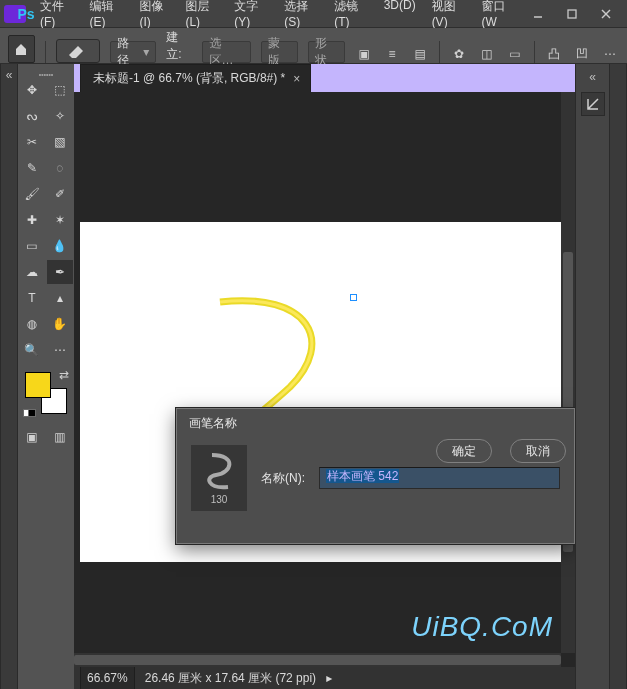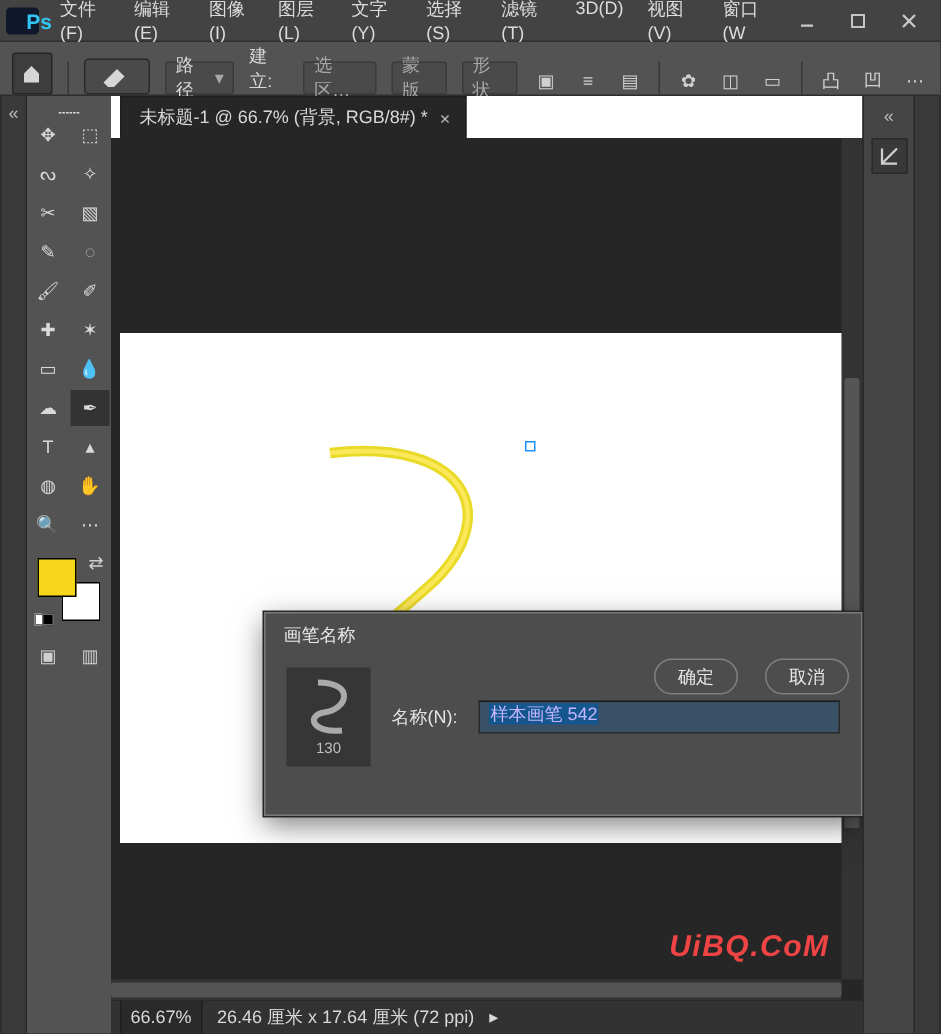--- a/index.html
+++ b/index.html
@@ -10,21 +10,21 @@
     --border:#1e1e1e;
     --border2:#616161;
     --text:#d9d9d9;
     --text-dim:#bdbdbd;
     --accent:#1470a0;
   }
   *{box-sizing:border-box;font-family:"Microsoft YaHei","Segoe UI",Arial,sans-serif;font-size:12px;color:var(--text);}
   body{margin:0;background:var(--bg1);width:627px;height:689px;overflow:hidden;display:flex;flex-direction:column;}
   
   .titlebar{height:28px;background:var(--bg1);display:flex;align-items:center;padding:0 4px;border-bottom:1px solid #2e2e2e;}
-  .ps-logo{width:18px;height:18px;background:#0f172a;border-radius:3px;display:flex;align-items:center;justify-content:center;font-size:14px;font-weight:700;color:#31c5f4;margin-right:8px;padding-left:22px;}
+  .ps-logo{width:18px;height:18px;background:#6d28d9;border-radius:3px;display:flex;align-items:center;justify-content:center;font-size:14px;font-weight:700;color:#31c5f4;margin-right:8px;padding-left:22px;}
   .menu{display:flex;gap:4px;}
   .menu-item{padding:4px 6px;color:#dcdcdc;}
   .winbtns{margin-left:auto;display:flex;gap:0;}
   .winbtn{width:34px;height:24px;display:flex;align-items:center;justify-content:center;color:#c9c9c9;}
   .winbtn svg{stroke:#c9c9c9;}
   
   .optbar{height:36px;background:var(--bg0);display:flex;align-items:flex-end;padding:0 8px;gap:10px;border-bottom:1px solid #2e2e2e;}
   .home-btn{width:28px;height:28px;background:#3d3d3d;border:1px solid #262626;display:flex;align-items:center;justify-content:center;border-radius:2px;}
   .tool-sample{width:46px;height:24px;display:flex;align-items:center;justify-content:center;border:1px solid #2a2a2a;border-radius:3px;background:#4a4a4a;}
   .sep{width:1px;height:22px;background:#373737;}
@@ -43,21 +43,21 @@
   .swatches{margin-top:10px;position:relative;width:42px;height:42px;}
   .sw-back{position:absolute;right:0;bottom:0;width:26px;height:26px;background:#fff;border:1px solid #000;}
   .sw-front{position:absolute;left:0;top:0;width:26px;height:26px;background:#f7d71a;border:1px solid #000;}
   .sw-mini{position:absolute;right:-2px;top:-4px;font-size:12px;color:#cfcfcf;}
   .sw-mini2{position:absolute;left:-2px;bottom:-6px;}
   .mini-sq{display:inline-block;width:8px;height:8px;background:#fff;border:1px solid #6b6b6b;}
   .mini-sqb{display:inline-block;width:8px;height:8px;background:#000;border:1px solid #6b6b6b;margin-left:-3px;margin-top:3px;}
   .mode-row{margin-top:14px;display:flex;gap:10px;}
   
   .docarea{flex:1;display:flex;flex-direction:column;background:#262626;min-width:0;}
-  .tabbar{height:28px;display:flex;align-items:flex-end;padding-left:6px;background:#ffffff;}
+  .tabbar{height:28px;display:flex;align-items:flex-end;padding-left:6px;background:#c4b5fd;}
   .doctab{background:#262626;padding:5px 10px 5px 12px;display:flex;align-items:center;gap:8px;color:#e0e0e0;border-top:1px solid #1e1e1e;border-left:1px solid #1e1e1e;border-right:1px solid #1e1e1e;}
   .doctab .x{color:#bbb;}
   .canvas-outer{flex:1;display:flex;align-items:flex-start;justify-content:center;background:#262626;overflow:hidden;position:relative;}
   .canvas{margin-top:130px;width:490px;height:340px;background:#fff;position:relative;}
   .wave{position:absolute;left:120px;top:70px;}
   .wave svg path.stroke{stroke:#eada28;stroke-width:7;fill:none;}
   .wave svg path.hl{stroke:#fbe85a;stroke-width:3;fill:none;}
   .anchor{position:absolute;width:7px;height:7px;border:1px solid #1d8fff;background:#fff;}
   .anchor.sel{background:#1d8fff;}
   .scroll-v{position:absolute;right:0;top:0;bottom:14px;width:14px;background:#333;}
@@ -74,21 +74,21 @@
   .dlg-body{display:flex;align-items:center;gap:14px;padding:8px 14px;}
   .preview{width:56px;height:66px;background:#363636;display:flex;flex-direction:column;align-items:center;justify-content:center;}
   .preview svg path{stroke:#aaa;stroke-width:4;fill:none;}
   .preview .sz{font-size:10px;color:#bfbfbf;margin-top:3px;}
   .fld-label{color:#e4e4e4;}
   .fld-input{flex:1;height:22px;background:#3a5066;border:1px solid #2a2a2a;border-top-color:#1a1a1a;padding:0 6px;color:#fff;}
   .fld-input .seltext{background:#14578e;color:#c4b5fd;padding:0 1px;}
   .dlg-btns{position:absolute;right:8px;top:30px;display:flex;flex-direction:row;gap:18px;}
   .dlg-btn{width:56px;height:24px;border:1px solid #808080;border-radius:14px;display:flex;align-items:center;justify-content:center;background:#4d4d4d;color:#e6e6e6;}
   
-  .watermark{position:absolute;right:22px;bottom:24px;font-family:Impact,Arial Black,sans-serif;font-size:20px;letter-spacing:1px;color:#ef4444;font-style:italic;font-weight:700;}
+  .watermark{position:absolute;right:22px;bottom:24px;font-family:Impact,Arial Black,sans-serif;font-size:28px;letter-spacing:1px;color:#7dd3fc;font-style:italic;font-weight:400;}
 </style>
 </head>
 <body>
 
 <div class="titlebar">
   <div class="ps-logo">Ps</div>
   <div class="menu">
     <div class="menu-item">文件(F)</div>
     <div class="menu-item">编辑(E)</div>
     <div class="menu-item">图像(I)</div>

